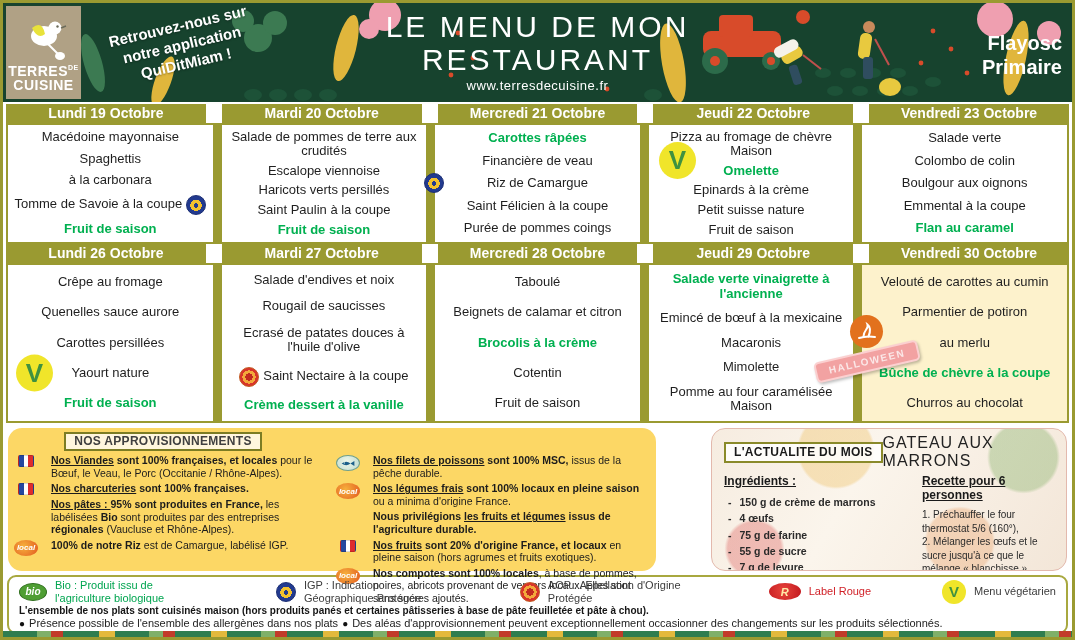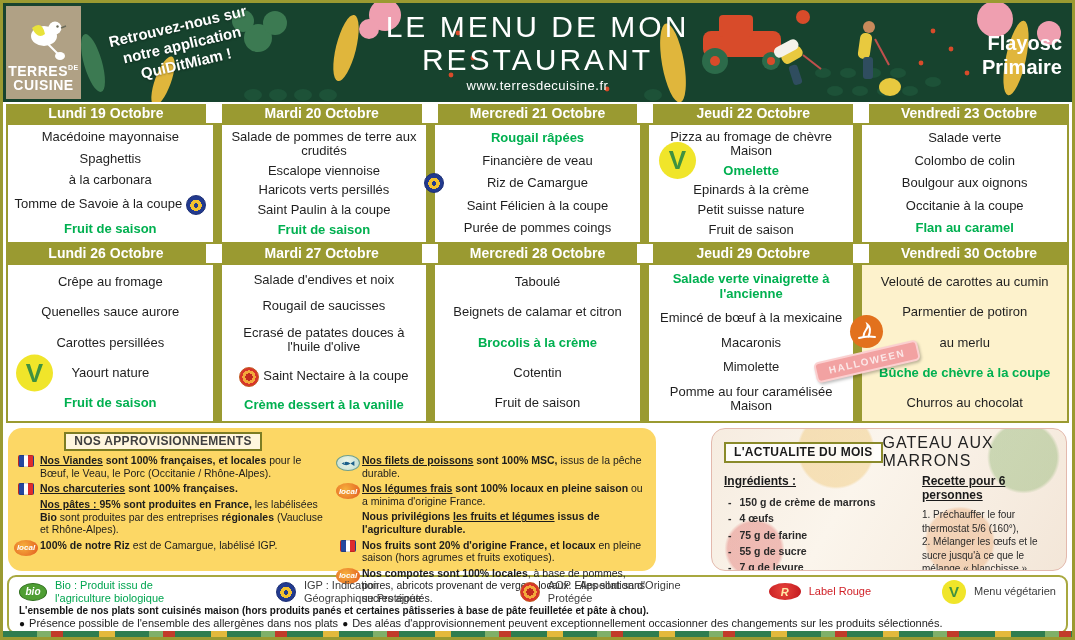--- a/index.html
+++ b/index.html
@@ -85,21 +85,21 @@
 
   
   .footer-row { display:flex; gap:7px; margin:5px 5px 0 5px; height:143px; }
   .sourcing { width:648px; background:#fcd765; border-radius:14px; padding:3px 8px 2px 6px; }
   .sourcing-title { width:47%; text-align:center; margin-bottom:1px; }
   .sourcing-title span { display:inline-block; border:2px solid #7c7c23; padding:0 8px 1px 8px;
                          background:rgba(255,255,255,.78); font-weight:bold; font-size:12px;
                          letter-spacing:.3px; color:#404040;text-align:center; }
   .sourcing-cols { display:flex; gap:10px; }
   .sourcing-col { flex:1; }
-  .s-bullet { display:flex; gap:2px; margin:2px 0 3px 0; align-items:flex-start; }
+  .s-bullet { display:flex; gap:13px; margin:2px 0 3px 0; align-items:flex-start; }
   .s-bullet .bt { font-size:10.5px; line-height:1.2; color:#1c1c1c; }
   .s-bullet .bt b { font-weight:bold; }
   .s-ic-col { width:24px; flex:none; display:flex; justify-content:center; padding-top:1px; }
 
   
   .actualite { flex:1; border-radius:14px; position:relative; overflow:hidden;
                border:1px solid #e3b9ad; padding:5px 12px 4px 12px;
                background:
                  radial-gradient(circle at 12% 85%, rgba(214,60,60,.30) 0 8%, transparent 9%),
                  radial-gradient(circle at 88% 20%, rgba(120,170,90,.35) 0 10%, transparent 11%),
@@ -263,38 +263,38 @@
           <div class="menu-item green"><span>Fruit de saison</span></div>
         </div>
         <div class="day-cell">
           <div class="menu-item"><span>Salade de pommes de terre aux crudités</span></div>
           <div class="menu-item"><span>Escalope viennoise</span></div>
           <div class="menu-item"><span>Haricots verts persillés</span></div>
           <div class="menu-item"><span>Saint Paulin à la coupe</span></div>
           <div class="menu-item green"><span>Fruit de saison</span></div>
         </div>
         <div class="day-cell">
-          <div class="menu-item green"><span>Rougail râpées</span></div>
+          <div class="menu-item green"><span>Carottes râpées</span></div>
           <div class="menu-item"><span>Financière de veau</span></div>
           <div class="menu-item"><span>Riz de Camargue</span><span class="ic ic-igp icon-left-edge"></span></div>
           <div class="menu-item"><span>Saint Félicien à la coupe</span></div>
           <div class="menu-item"><span>Purée de pommes coings</span></div>
         </div>
         <div class="day-cell">
           <div class="menu-item"><span>Pizza au fromage de chèvre Maison</span></div>
           <div class="menu-item green"><span>Omelette</span><span class="ic ic-veg big icon-veg-up">V</span></div>
           <div class="menu-item"><span>Epinards à la crème</span></div>
           <div class="menu-item"><span>Petit suisse nature</span></div>
           <div class="menu-item"><span>Fruit de saison</span></div>
         </div>
         <div class="day-cell">
           <div class="menu-item"><span>Salade verte</span></div>
           <div class="menu-item"><span>Colombo de colin</span></div>
           <div class="menu-item"><span>Boulgour aux oignons</span></div>
-          <div class="menu-item"><span>Occitanie à la coupe</span></div>
+          <div class="menu-item"><span>Emmental à la coupe</span></div>
           <div class="menu-item green"><span>Flan au caramel</span></div>
         </div>
       </div>
       <div class="week-head">
         <div class="day-date">Lundi 26 Octobre</div>
         <div class="day-date">Mardi 27 Octobre</div>
         <div class="day-date">Mercredi 28 Octobre</div>
         <div class="day-date">Jeudi 29 Octobre</div>
         <div class="day-date">Vendredi 30 Octobre</div>
       </div>
@@ -394,21 +394,21 @@
               <span class="bt"><b style="text-decoration: underline;">Nos légumes frais</b><b> sont 100% locaux en pleine saison</b><span> ou a minima d'origine France.</span></span>
             </div>
             <div class="s-bullet">
               <span class="s-ic-col"></span>
               <span class="bt"><b>Nous privilégions </b><b style="text-decoration: underline;">les fruits et légumes</b><b> issus de </b><b>l'agriculture durable.</b></span>
             </div>
             <div class="s-bullet">
               <span class="s-ic-col">
                 <span class="ic ic-fr"></span>
               </span>
-              <span class="bt"><b style="">Nos fruits</b><b> sont 20% d'origine France, et locaux</b><span> en pleine saison (hors agrumes et fruits exotiques).</span></span>
+              <span class="bt"><b style="text-decoration: underline;">Nos fruits</b><b> sont 20% d'origine France, et locaux</b><span> en pleine saison (hors agrumes et fruits exotiques).</span></span>
             </div>
             <div class="s-bullet">
               <span class="s-ic-col">
                 <span class="ic ic-local">local</span>
               </span>
               <span class="bt"><b>Nos compotes sont 100% locales</b><span>, à base de pommes, poires, abricots provenant de vergers locaux. Elles sont sans sucres ajoutés.</span></span>
             </div>
           </div>
       </div>
     </div>

